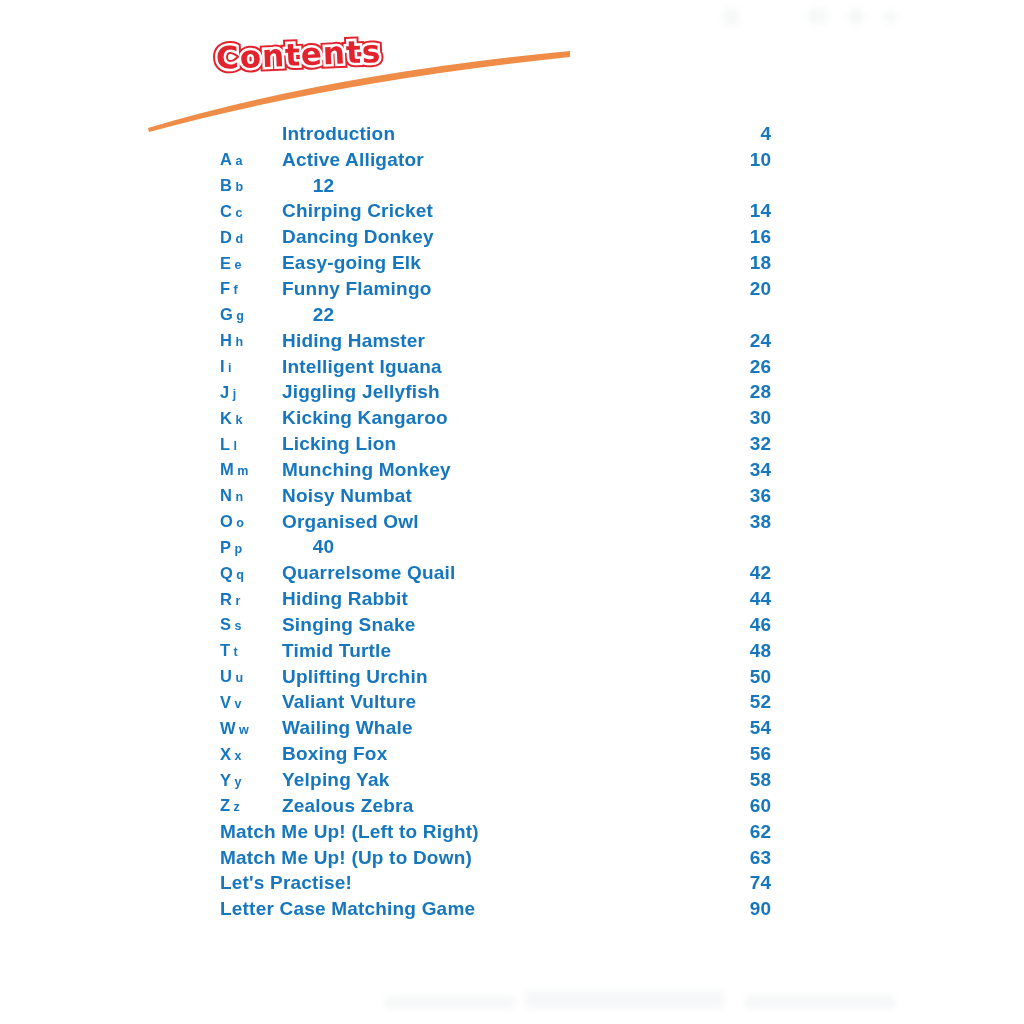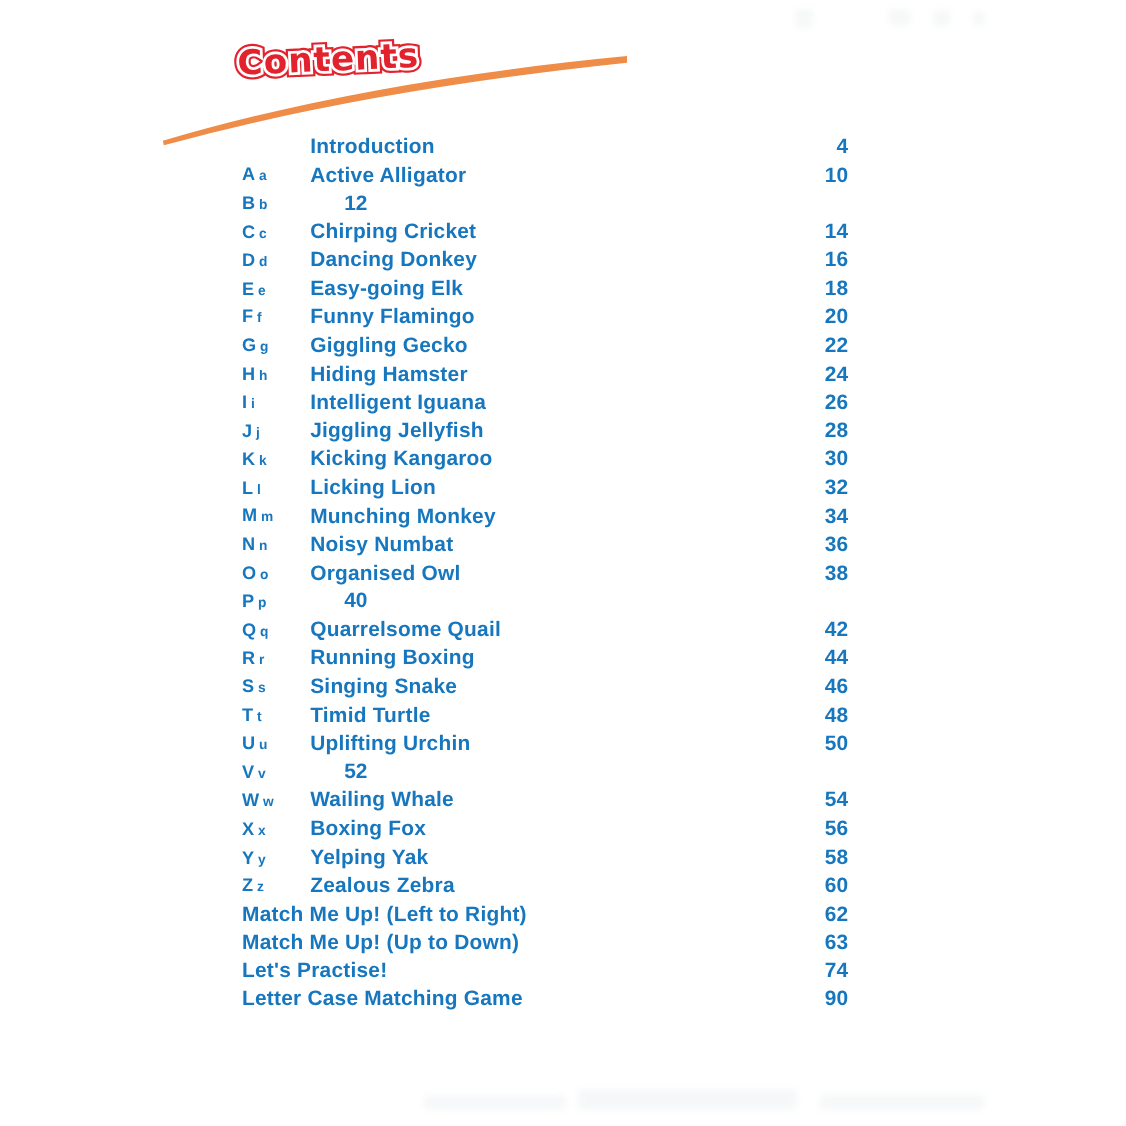--- a/index.html
+++ b/index.html
@@ -120,21 +120,20 @@
           <span class="lo">f</span>
         </span>
     <span class="title">Funny Flamingo</span>
     <span class="pg">20</span>
   </div>
       <div class="row">
     <span class="letters">
           <span class="up">G</span>
           <span class="lo">g</span>
         </span>
-    <span class="title">Giggling Gecko</span>
     <span class="pg">22</span>
   </div>
       <div class="row">
     <span class="letters">
           <span class="up">H</span>
           <span class="lo">h</span>
         </span>
     <span class="title">Hiding Hamster</span>
     <span class="pg">24</span>
   </div>
@@ -207,21 +206,21 @@
           <span class="lo">q</span>
         </span>
     <span class="title">Quarrelsome Quail</span>
     <span class="pg">42</span>
   </div>
       <div class="row">
     <span class="letters">
           <span class="up">R</span>
           <span class="lo">r</span>
         </span>
-    <span class="title">Running Boxing</span>
+    <span class="title">Hiding Rabbit</span>
     <span class="pg">44</span>
   </div>
       <div class="row">
     <span class="letters">
           <span class="up">S</span>
           <span class="lo">s</span>
         </span>
     <span class="title">Singing Snake</span>
     <span class="pg">46</span>
   </div>
@@ -239,20 +238,21 @@
           <span class="lo">u</span>
         </span>
     <span class="title">Uplifting Urchin</span>
     <span class="pg">50</span>
   </div>
       <div class="row">
     <span class="letters">
           <span class="up">V</span>
           <span class="lo">v</span>
         </span>
+    <span class="title">Valiant Vulture</span>
     <span class="pg">52</span>
   </div>
       <div class="row">
     <span class="letters">
           <span class="up">W</span>
           <span class="lo">w</span>
         </span>
     <span class="title">Wailing Whale</span>
     <span class="pg">54</span>
   </div>

